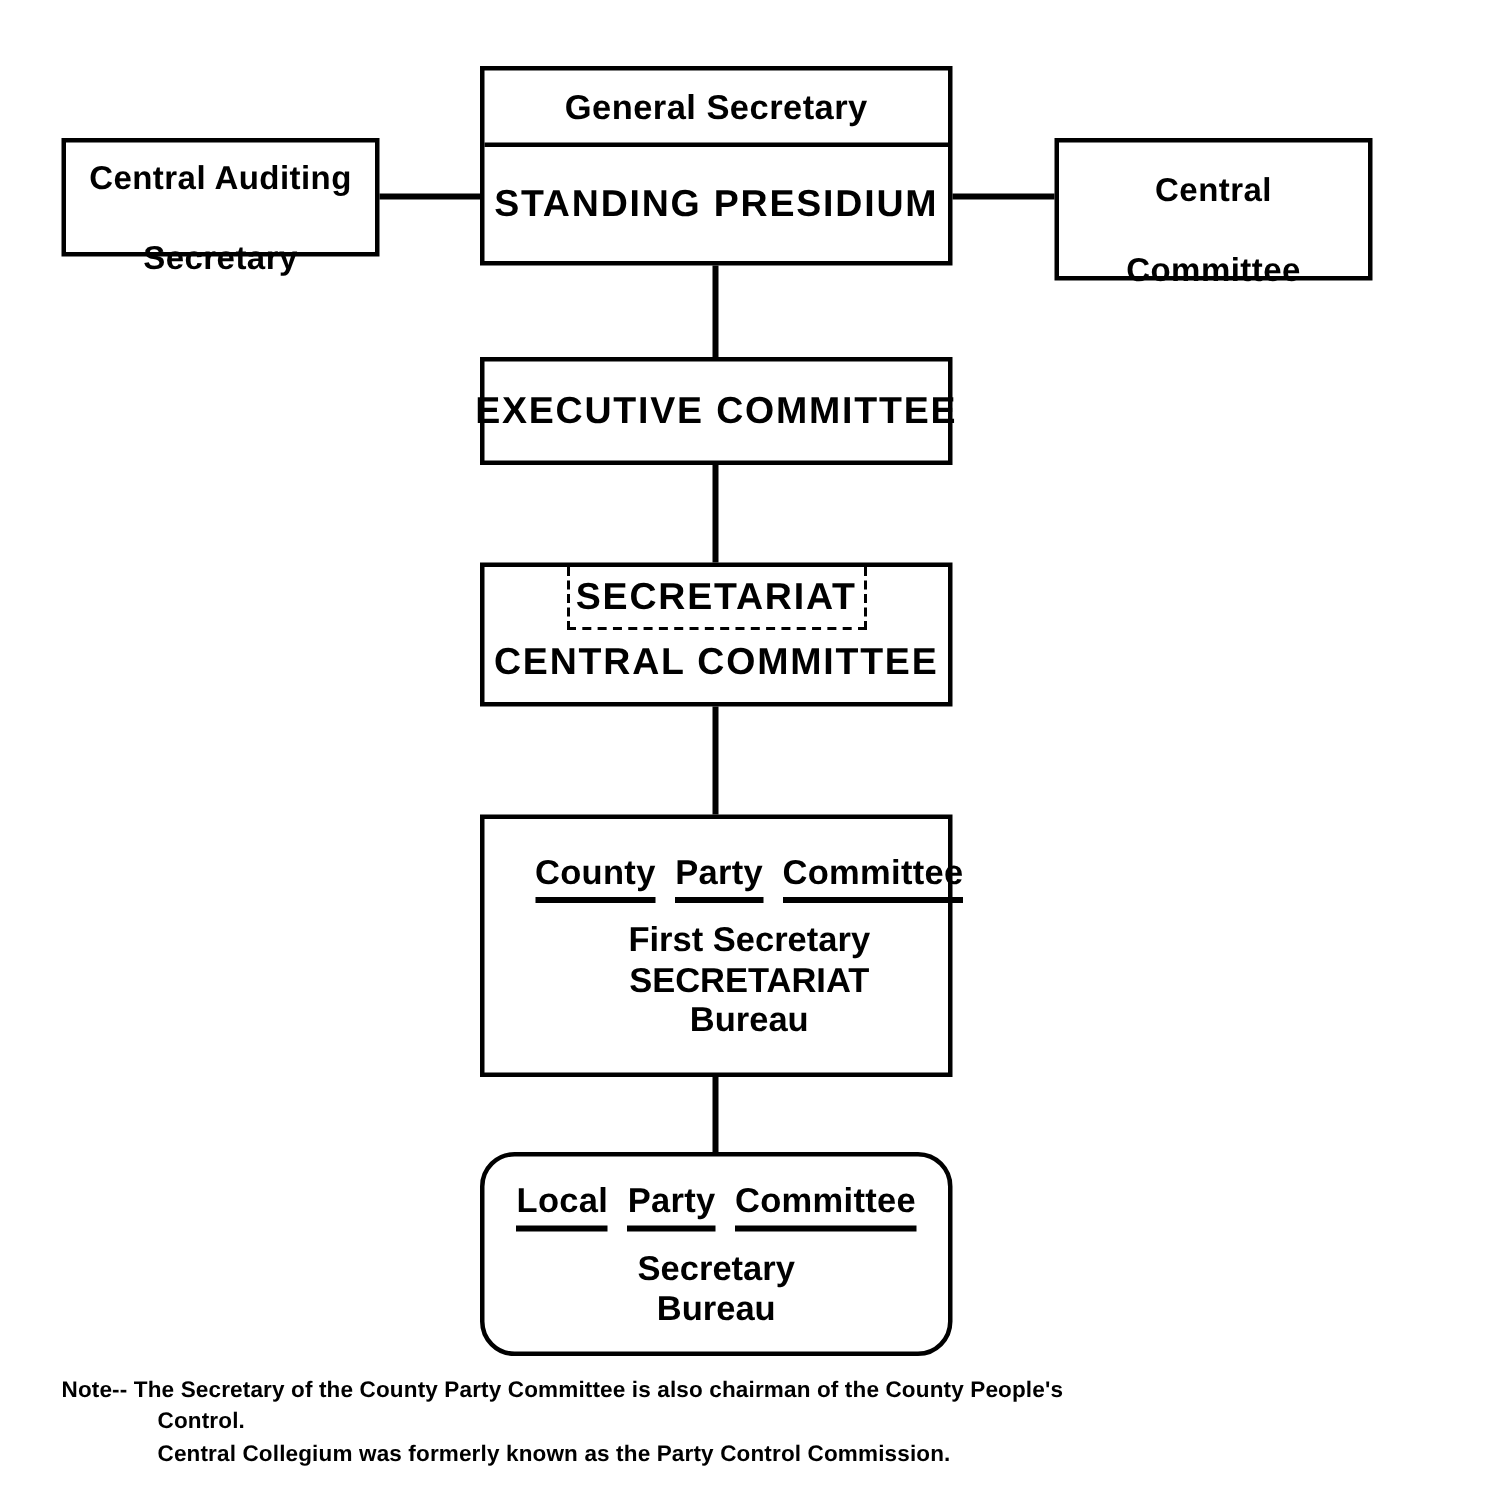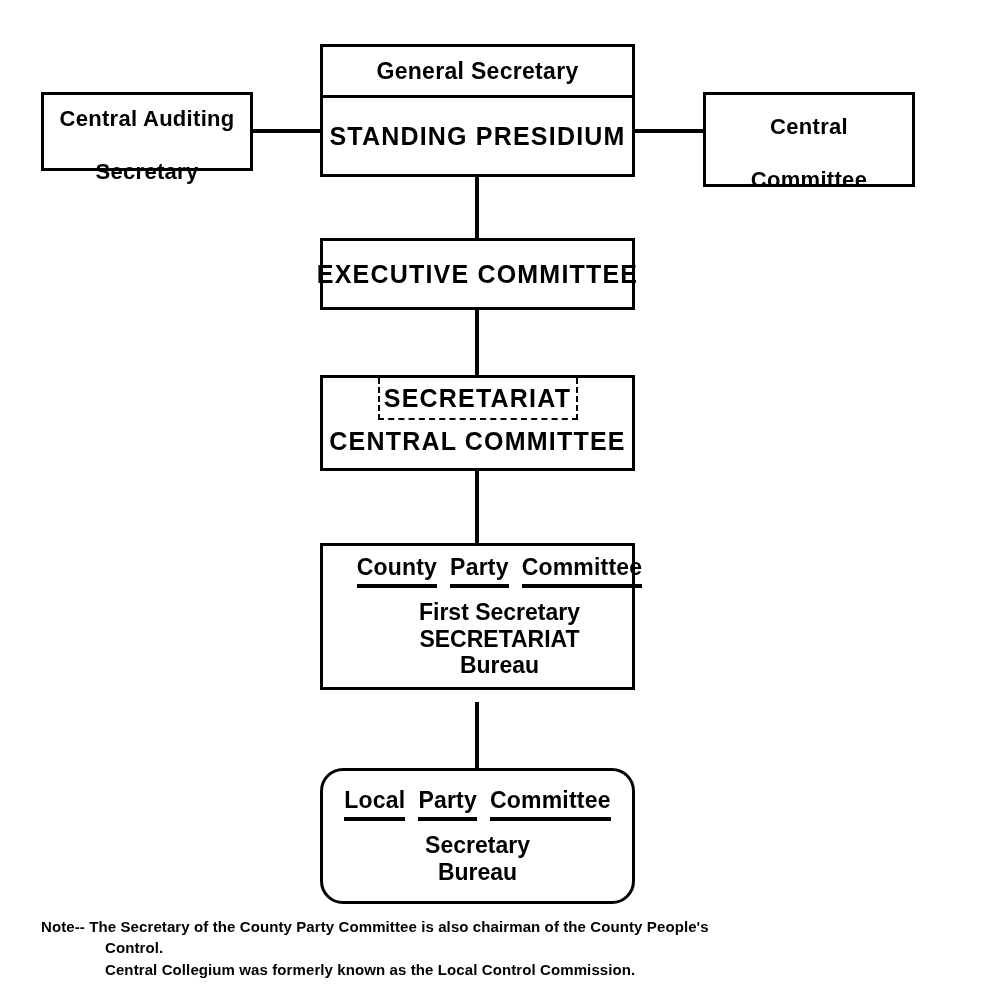--- a/index.html
+++ b/index.html
@@ -109,21 +109,21 @@
     left: 320px;
     top: 375px;
     width: 315px;
     height: 96px;
     justify-content: flex-start;
   }
   #box-county {
     left: 320px;
     top: 543px;
     width: 315px;
-    height: 147px;
+    height: 175px;
     justify-content: center;
     padding-left: 44px;
   }
   #box-local {
     left: 320px;
     top: 768px;
     width: 315px;
     height: 136px;
     justify-content: center;
     border-radius: 23px;
@@ -280,16 +280,16 @@
       <span class="uword">Party</span>
       <span class="uword">Committee</span>
     </div>
     <span class="stack-line">Secretary</span>
     <span class="stack-line">Bureau</span>
   </div>
 
   <div id="note">
     <div class="note-line"><span id="note-label">Note--</span>&nbsp;<span>The Secretary of the County Party Committee is also chairman of the County People's</span></div>
     <div class="note-line note-indent">Control.</div>
-    <div class="note-line note-indent">Central Collegium was formerly known as the Local Control Commission.</div>
+    <div class="note-line note-indent">Central Collegium was formerly known as the Party Control Commission.</div>
   </div>
 
 </div>
 
 </body></html>

